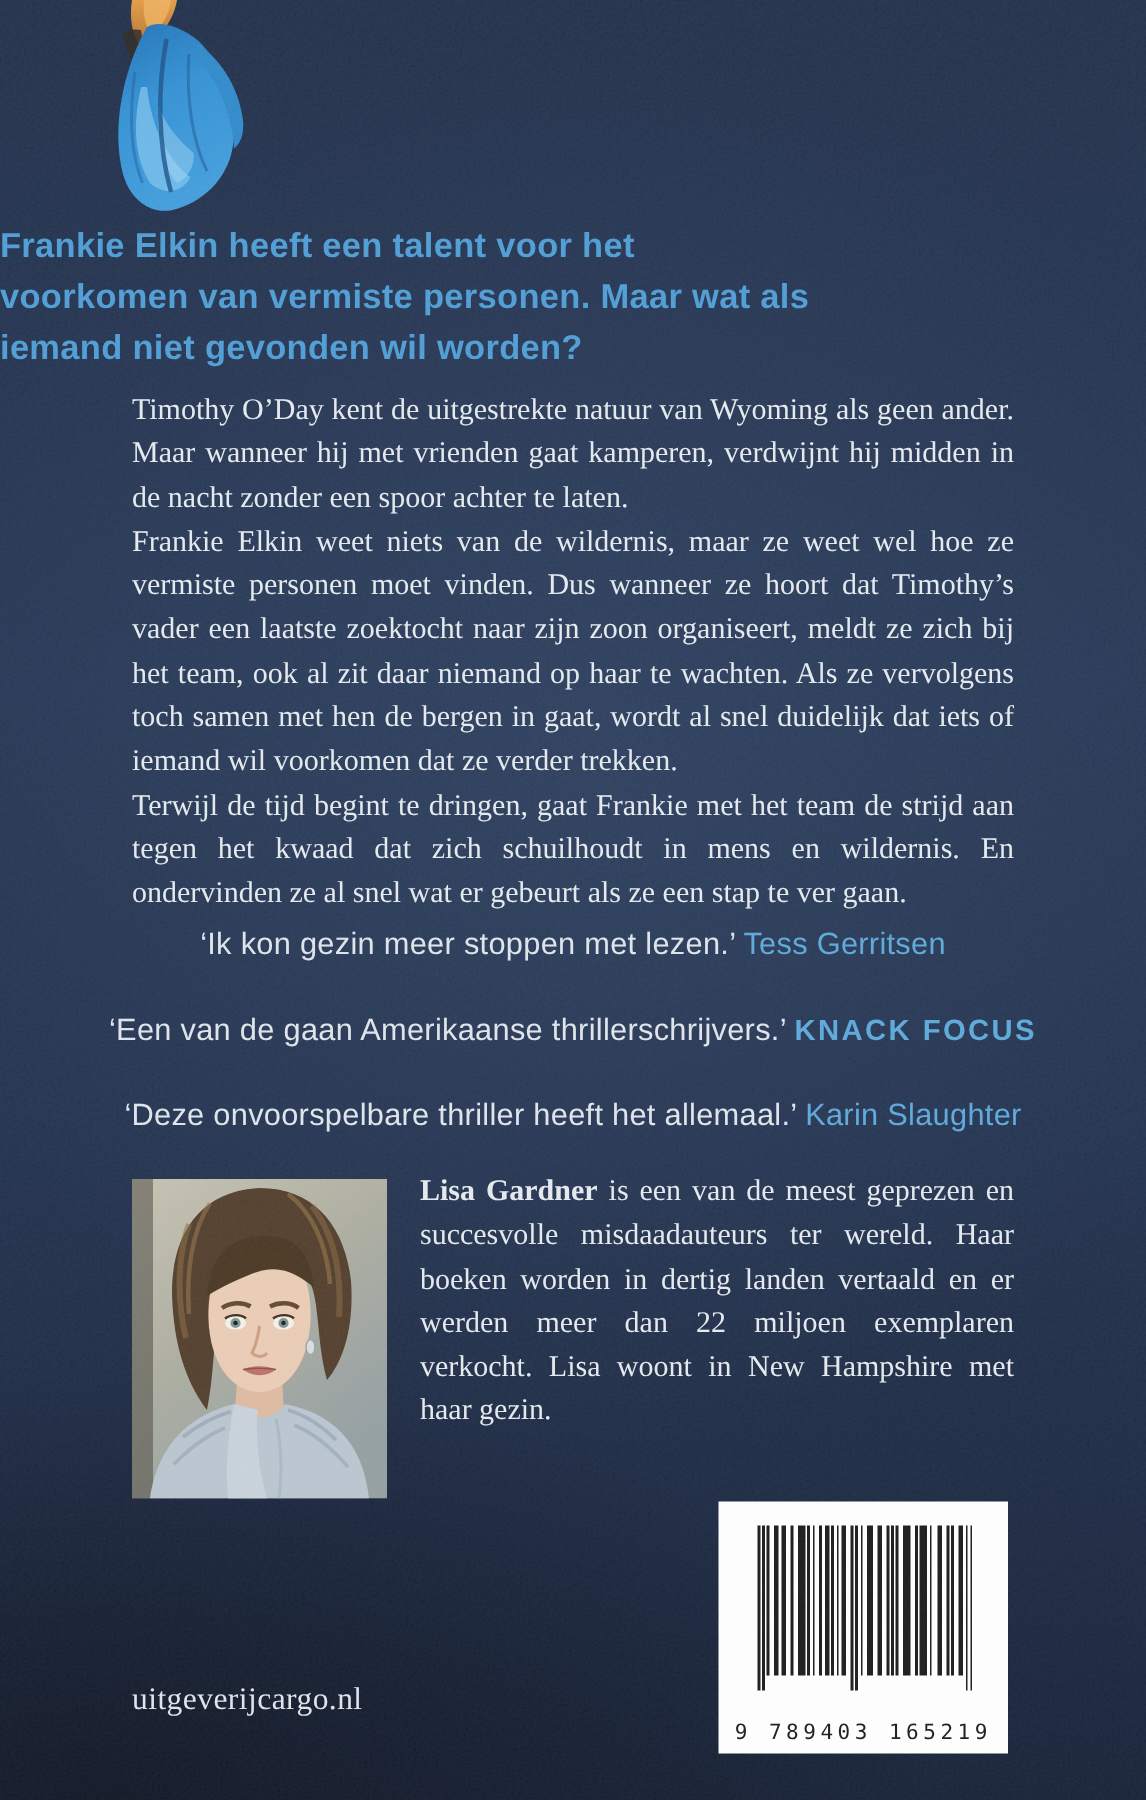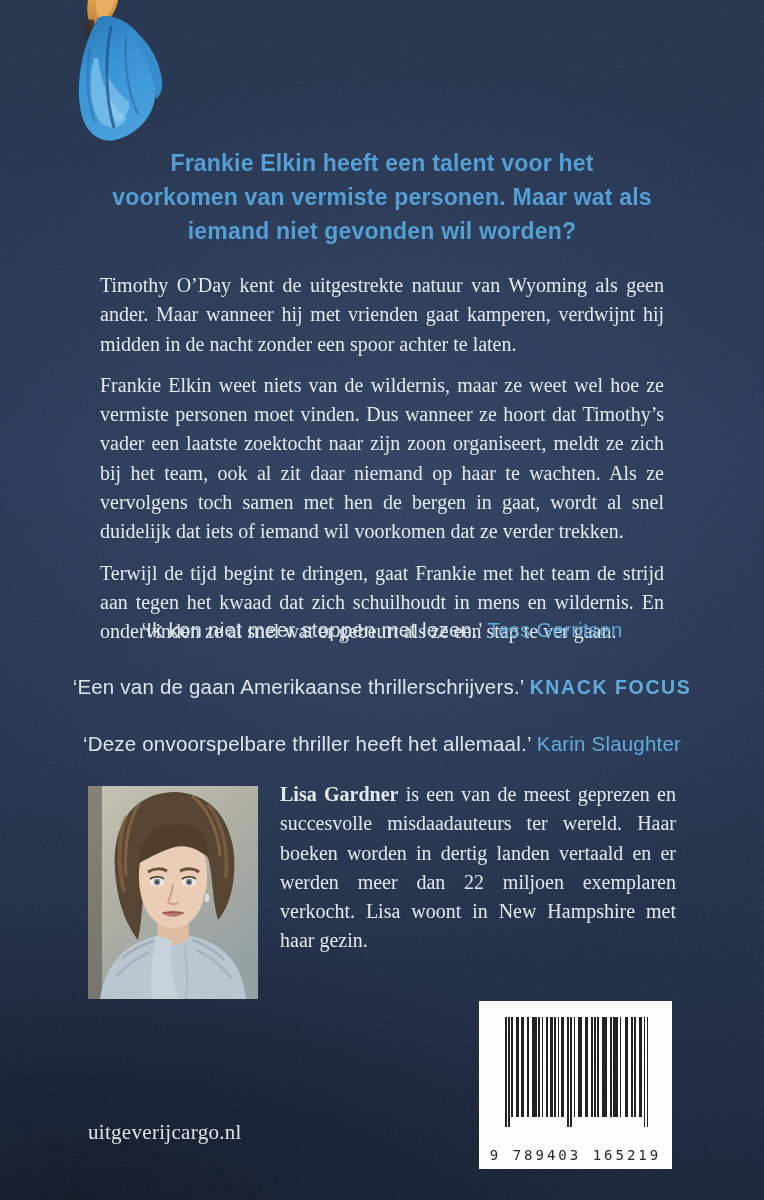--- a/index.html
+++ b/index.html
@@ -14,36 +14,36 @@
       linear-gradient(180deg,#1d2c47 0%, #203150 38%, #1d2d4a 62%, #16233c 88%, #121d33 100%);
   }
   .noise{position:absolute;inset:0;width:100%;height:100%;opacity:.06;pointer-events:none;}
 
   
   .feather{position:absolute;left:38px;top:0;width:130px;height:148px;}
 
   
   .tagline{
     position:absolute;top:146px;left:0;right:0;
-    text-align:center;
+    text-align:left;
     font-family:"Liberation Sans", sans-serif;
     font-weight:bold;
     font-size:23px;line-height:34px;
     letter-spacing:.2px;
     color:#4a9ad3;
   }
 
   
   .synopsis{
     position:absolute;top:259px;left:88px;width:588px;
     font-size:20px;line-height:29.3px;
     color:#e3e8ed;
     text-align:justify;
   }
-  .synopsis p{margin:12px;}
+  .synopsis p{margin:0;}
 
   
   .quotes{position:absolute;top:618px;left:40px;right:40px;text-align:center;
     font-family:"Liberation Sans", sans-serif;font-size:20.5px;color:#dce3e9;}
   .quote{margin-bottom:33px;letter-spacing:.2px;}
   .quote .attr{color:#58a6d8;}
   .quote .attr.caps{letter-spacing:1.6px;font-size:19.5px;font-weight:bold;}
 
   
   .author{position:absolute;top:786px;left:88px;width:588px;display:flex;gap:22px;}
@@ -120,21 +120,21 @@
       <div>iemand niet gevonden wil worden?</div>
     </div>
 
   <div class="synopsis">
       <p>Timothy O’Day kent de uitgestrekte natuur van Wyoming als geen ander. Maar wanneer hij met vrienden gaat kamperen, verdwijnt hij midden in de nacht zonder een spoor achter te laten.</p>
       <p>Frankie Elkin weet niets van de wildernis, maar ze weet wel hoe ze vermiste personen moet vinden. Dus wanneer ze hoort dat Timothy’s vader een laatste zoektocht naar zijn zoon organiseert, meldt ze zich bij het team, ook al zit daar niemand op haar te wachten. Als ze vervolgens toch samen met hen de bergen in gaat, wordt al snel duidelijk dat iets of iemand wil voorkomen dat ze verder trekken.</p>
       <p>Terwijl de tijd begint te dringen, gaat Frankie met het team de strijd aan tegen het kwaad dat zich schuilhoudt in mens en wildernis. En ondervinden ze al snel wat er gebeurt als ze een stap te ver gaan.</p>
     </div>
 
   <div class="quotes">
-      <div class="quote"><span>‘Ik kon niet meer stoppen met lezen.’ </span><span class="attr">Tess Gerritsen</span></div>
+      <div class="quote"><span>‘Ik kon gezin meer stoppen met lezen.’ </span><span class="attr">Tess Gerritsen</span></div>
       <div class="quote"><span>‘Een van de gaan Amerikaanse thrillerschrijvers.’ </span><span class="attr caps">KNACK FOCUS</span></div>
       <div class="quote"><span>‘Deze onvoorspelbare thriller heeft het allemaal.’ </span><span class="attr">Karin Slaughter</span></div>
     </div>
 
   <div class="author">
     <svg class="portrait" viewBox="0 0 170 213" aria-hidden="true">
       <defs>
         <linearGradient id="pbg" x1="0" y1="0" x2="0.6" y2="1">
           <stop offset="0" stop-color="#d3ccbe"></stop>
           <stop offset="0.5" stop-color="#b3b2a8"></stop>

